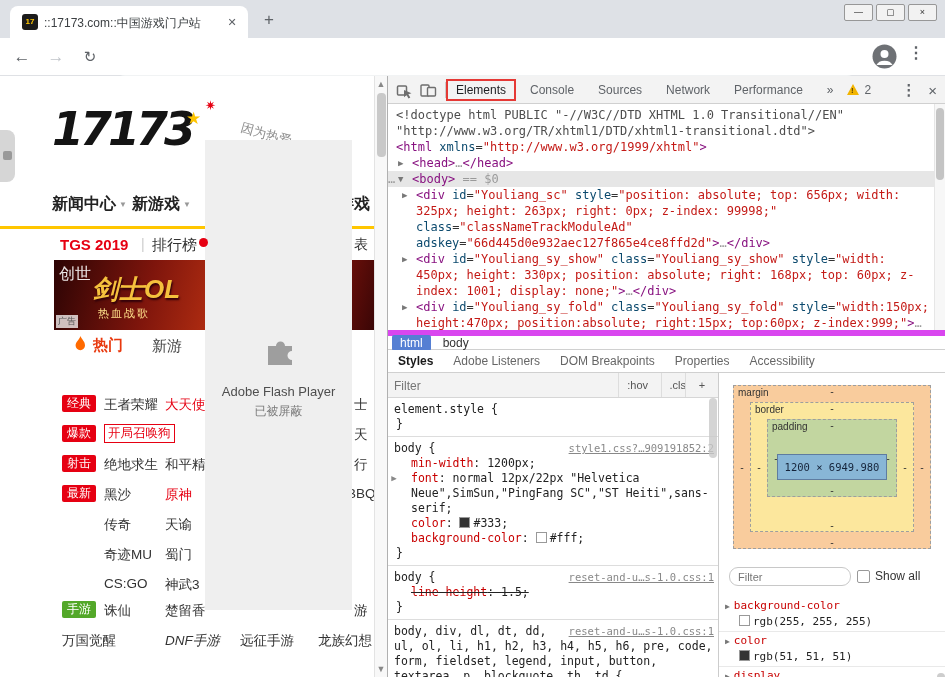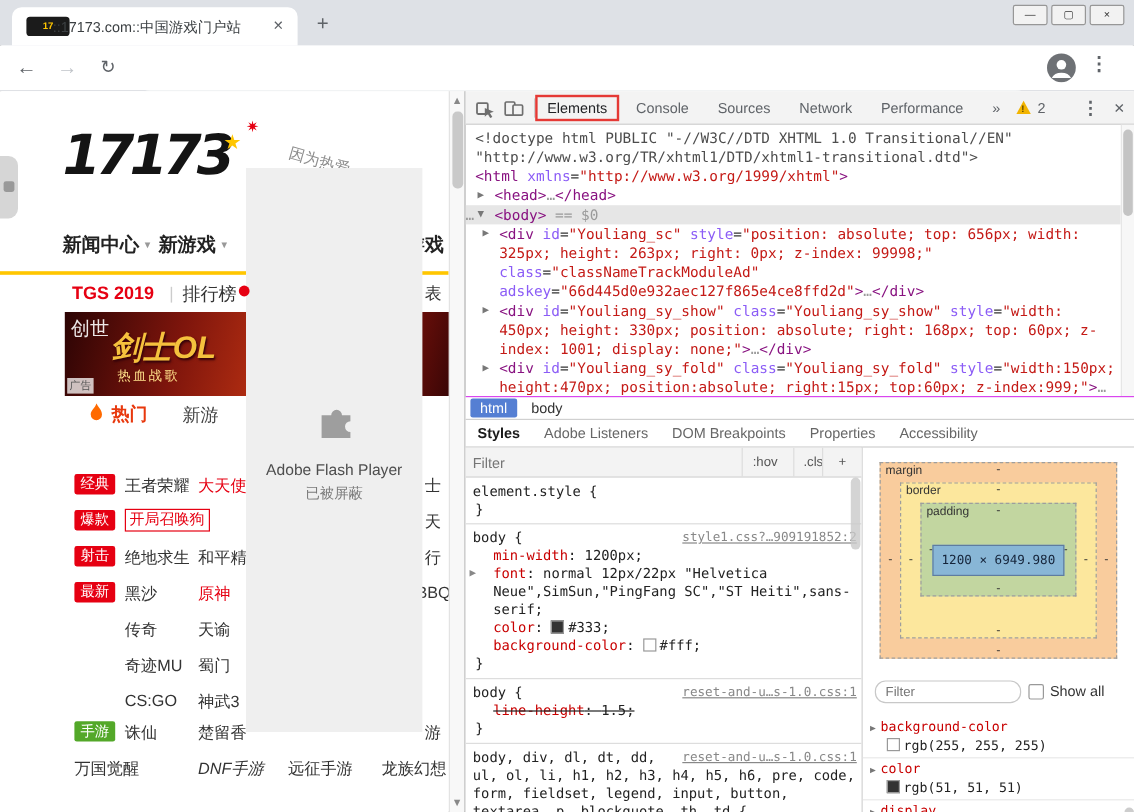--- a/index.html
+++ b/index.html
@@ -1,21 +1,21 @@
 <!DOCTYPE html>
 <html><head>
 <meta charset="utf-8">
 <style>
   html,body{margin:0;padding:0;background:#fff;}
   #stage{position:relative;width:945px;height:677px;overflow:hidden;background:#fff;
          font-family:"Liberation Sans",sans-serif;box-shadow:inset 0 0 0 1px #8f8f8f;}
   
   .tabstrip{position:absolute;left:0;top:0;width:945px;height:38px;background:#dee1e6;}
   .tab{position:absolute;left:10px;top:6px;width:238px;height:32px;background:#fff;border-radius:8px 8px 0 0;}
-  .favicon{position:absolute;left:12px;top:8px;width:36px;height:16px;background:#1b1b1b;border-radius:3px;
+  .favicon{position:absolute;left:12px;top:8px;width:16px;height:16px;background:#1b1b1b;border-radius:3px;
            color:#ffc600;font-size:8px;font-weight:bold;text-align:center;line-height:16px;}
   .tab-title{position:absolute;left:34px;top:9px;width:172px;font-size:12px;color:#3c4043;white-space:nowrap;overflow:hidden;text-overflow:ellipsis;}
   .tab-close{position:absolute;right:8px;top:8px;font-size:11px;color:#5f6368;width:16px;height:16px;text-align:center;line-height:16px;}
   .newtab{position:absolute;left:258px;top:10px;width:22px;height:20px;color:#5f6368;font-size:17px;text-align:center;line-height:20px;}
   .wincontrols{position:absolute;right:8px;top:4px;display:flex;gap:3px;}
   .winbtn{width:27px;height:15px;border:1px solid #979797;background:#f2f2f2;color:#333;
           font-size:9px;text-align:center;line-height:14px;border-radius:2px;}
   
   .toolbar{position:absolute;left:0;top:38px;width:945px;height:38px;background:#fff;border-bottom:1px solid #dfe1e5;box-sizing:border-box;}
   .navico{position:absolute;top:0;height:38px;line-height:38px;font-size:17px;color:#5f6368;text-align:center;width:24px;}
@@ -95,26 +95,26 @@
   .ind0{padding-left:8px;}
   .ind1{padding-left:24px;}
   .ind2{padding-left:28px;}
   .ind1 .tarrow{left:10px;}
   .ind2 .tarrow{left:14px;}
   .tarrow{position:absolute;top:0;color:#787878;font-size:9px;}
   .tmarker{position:absolute;left:0;top:0;color:#9a9a9a;}
   .tnode.sel{background:#e6e6e6;}
   .tk-doc{color:#4d4d4d;}
   .tk-tag{color:#881280;}
-  .tk-attr{color:#8b5cf6;}
+  .tk-attr{color:#0c4a6e;}
   .tk-val{color:#c41a16;}
   .tk-gray{color:#9a9a9a;}
   .tk-pl{color:#333;}
   
-  .crumbs{position:absolute;left:0;top:254px;width:100%;height:20px;border-top:1px solid #d946ef;border-bottom:1px solid #d0d0d0;box-sizing:border-box;background:#fff;font-size:12px;display:flex;align-items:center;padding-left:4px;}
+  .crumbs{position:absolute;left:0;top:254px;width:100%;height:20px;border-top:6px solid #d946ef;border-bottom:1px solid #d0d0d0;box-sizing:border-box;background:#fff;font-size:12px;display:flex;align-items:center;padding-left:4px;}
   .crumb-html{background:#557fd3;color:#fff;padding:1px 8px;border-radius:2px;margin-right:6px;}
   .crumb-body{color:#333;padding:1px 6px;}
   
   .ptabs{position:absolute;left:0;top:274px;width:100%;height:22px;background:#fff;display:flex;align-items:center;gap:20px;font-size:12px;color:#666;padding-left:10px;box-sizing:border-box;}
   .ptab-sel{color:#1a1a1a;font-weight:bold;}
   
   .styles-wrap{position:absolute;left:0;top:296px;width:331px;height:305px;border-top:1px solid #d0d0d0;border-right:1px solid #ccc;box-sizing:border-box;overflow:hidden;background:#fff;}
   .sfilter{position:relative;height:24px;background:#f3f3f3;border-bottom:1px solid #d6d6d6;}
   .sfilter input{position:absolute;left:4px;top:3px;width:180px;height:17px;border:none;background:transparent;font-size:12px;color:#333;outline:none;}
   .sfilter .tg{position:absolute;top:0;height:24px;line-height:24px;font-size:11px;color:#555;border-left:1px solid #ddd;padding:0 8px;}

